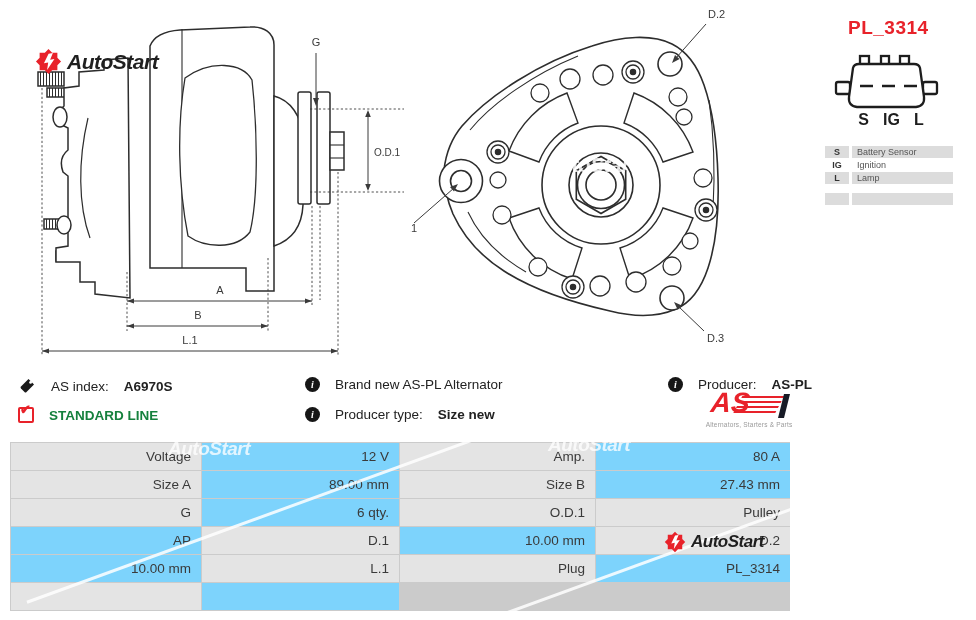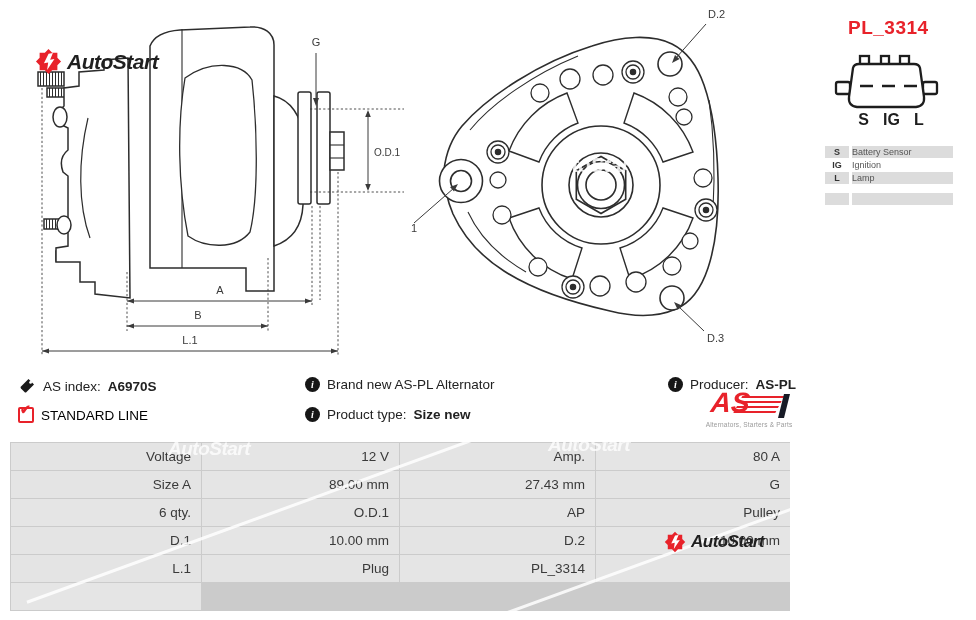--- a/index.html
+++ b/index.html
@@ -13,49 +13,49 @@
   .logo-main .txt{font-size:21px;}
   .logo-wm .txt{font-size:17px;}
 
   
   .part-number{font-size:19px;font-weight:bold;color:#e8222a;letter-spacing:.5px;}
   .pins-row{display:flex;gap:14px;justify-content:center;font-weight:bold;font-size:16px;color:#1d1d1d;}
   .legend{width:128px;}
   .legend-row{display:grid;grid-template-columns:24px 101px;column-gap:3px;margin-bottom:1px;}
   .legend-row>div{height:12px;line-height:12px;font-size:9px;}
   .legend-row .pin{text-align:center;font-weight:bold;color:#333;}
-  .legend-row .desc{color:#555;}
+  .legend-row .desc{padding-left:5px;color:#555;}
   .legend-row.gray>div{background:#dcdcdc;}
 
   
-  .info-item{display:flex;align-items:center;gap:7px;font-size:13.5px;color:#222;white-space:nowrap;}
+  .info-item{display:flex;align-items:center;gap:15px;font-size:13.5px;color:#222;white-space:nowrap;}
   .info-item b{font-weight:bold;}
   .info-icon{width:15px;height:15px;border-radius:50%;background:#161616;color:#fff;
              font:bold 10px "Liberation Serif",serif;font-style:italic;
              display:inline-flex;align-items:center;justify-content:center;flex:0 0 auto;}
-  .standard{color:#000000;font-weight:normal;}
+  .standard{color:#15803d;font-weight:bold;}
   .chk{position:relative;width:12px;height:12px;border:2px solid #e8222a;border-radius:2px;flex:0 0 auto;}
   .chk span{position:absolute;left:0px;top:-7px;color:#e8222a;font-size:13px;font-weight:bold;}
 
   
   .aspl-logo{width:92px;text-align:center;}
   .aspl-mark{position:relative;width:80px;height:26px;margin:0 auto;}
   .aspl-stripes{position:absolute;right:10px;top:3px;width:42px;height:20px;
                 background:repeating-linear-gradient(180deg,#e8222a 0 2.5px,#fff 2.5px 5px);
                 transform:skewX(-28deg);}
   .aspl-bar{position:absolute;right:2px;top:1px;width:6px;height:24px;background:#181b26;transform:skewX(-14deg);}
   .aspl-as{position:absolute;left:2px;top:-6px;font-style:italic;font-weight:900;font-size:28px;
            color:#e8222a;transform:skewX(-6deg);z-index:2;}
   .aspl-caption{font-size:6.5px;color:#9a9a9a;letter-spacing:.2px;margin-top:2px;white-space:nowrap;}
 
   
   .spec-table{left:10px;top:442px;width:778px;
       display:grid;grid-template-columns:190px 197px 195px 194px;grid-auto-rows:27px;
       gap:1px;background:#cbcbcb;border:1px solid #cbcbcb;}
-  .spec-table .cell{background:#e5e5e5;font-size:13.5px;color:#3a3a3a;
+  .spec-table .cell{background:#7dd3fc;font-size:13.5px;color:#3a3a3a;
       line-height:27px;text-align:right;padding-right:10px;overflow:hidden;}
   .spec-table .lab{background:#e4e4e4;}
 
   
   .wm-line{position:absolute;height:2.5px;background:rgba(255,255,255,.85);transform:rotate(-20deg);}
   .wm-text{position:absolute;font-style:italic;font-weight:bold;font-size:19px;
            color:rgba(255,255,255,.78);letter-spacing:-0.5px;}
   svg text{font-family:"Liberation Sans",sans-serif;}
 </style>
 </head>
@@ -294,49 +294,50 @@
 
   <div class="abs info-item" style="left:18px;top:407px;">
     <span class="chk">
         <span>✔</span>
       </span>
     <span class="standard">STANDARD LINE</span>
   </div>
 
   <div class="abs info-item" style="left:305px;top:407px;">
     <span class="info-icon">i</span>
-    <span>Product type:</span>
+    <span>Producer type:</span>
     <b>Size new</b>
   </div>
 
   <div class="abs aspl-logo" style="left:703px;top:393px;">
     <div class="aspl-mark">
       <div class="aspl-stripes"></div>
       <div class="aspl-bar"></div>
       <span class="aspl-as">AS</span>
     </div>
     <div class="aspl-caption">Alternators, Starters &amp; Parts</div>
   </div>
 
   <div class="abs spec-table">
     <div class="cell lab">Voltage</div>
     <div class="cell">12 V</div>
     <div class="cell lab">Amp.</div>
     <div class="cell">80 A</div>
 
     <div class="cell lab">Size A</div>
     <div class="cell">89.00 mm</div>
+    <div class="cell lab">Size B</div>
     <div class="cell">27.43 mm</div>
 
     <div class="cell lab">G</div>
     <div class="cell">6 qty.</div>
     <div class="cell lab">O.D.1</div>
 
+    <div class="cell lab">Pulley</div>
     <div class="cell">AP</div>
-    <div class="cell lab">Pulley</div>
     <div class="cell lab">D.1</div>
     <div class="cell">10.00 mm</div>
 
     <div class="cell lab">D.2</div>
     <div class="cell">10.00 mm</div>
     <div class="cell lab">L.1</div>
 
     <div class="cell lab">Plug</div>
     <div class="cell">PL_3314</div>
     <div class="cell lab"></div>

